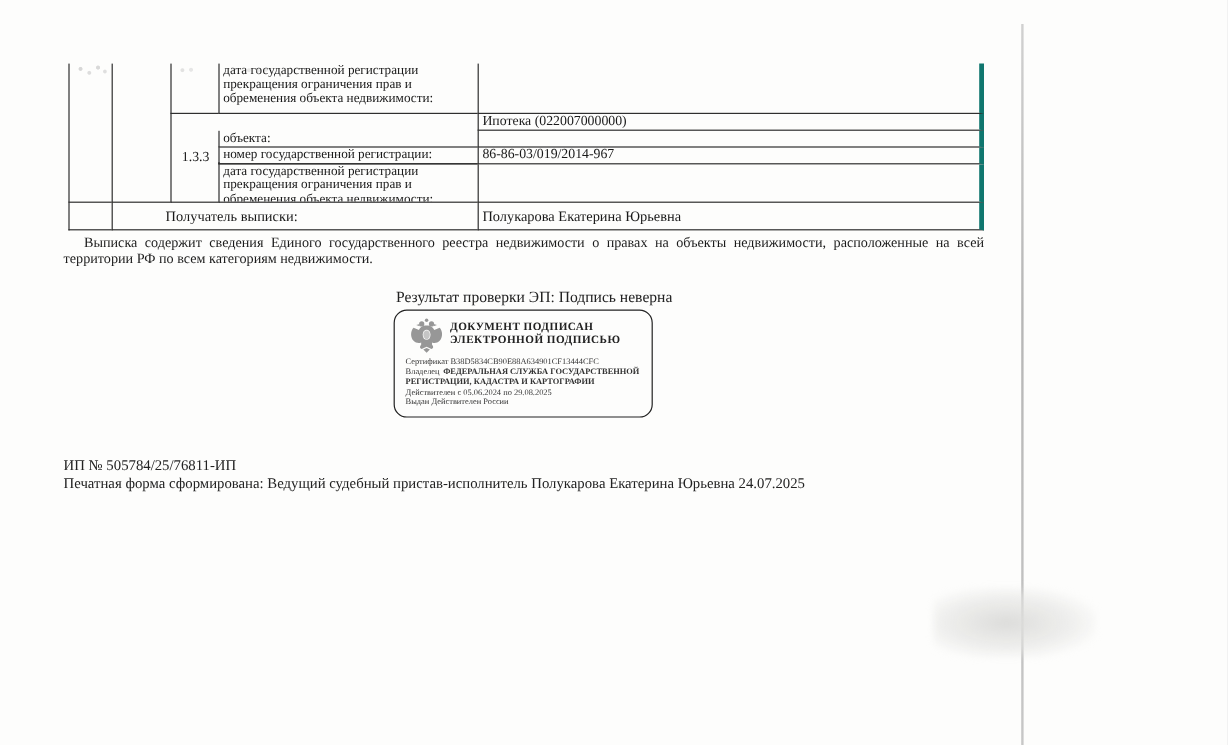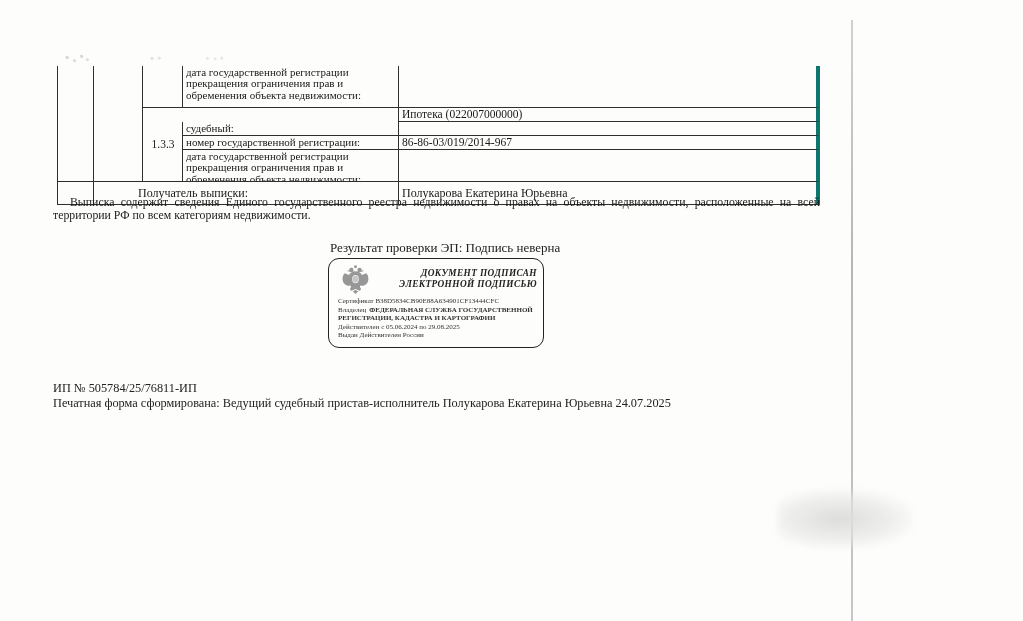--- a/index.html
+++ b/index.html
@@ -3,21 +3,21 @@
 <meta charset="utf-8">
 <style>
   html,body{margin:0;padding:0;background:#e9e9e9;}
   .page{
     position:relative;width:1023px;height:621px;background:#fdfdfc;
     font-family:"Liberation Serif","DejaVu Serif",serif;color:#1f1f1f;
     overflow:hidden;
   }
   
   .reg-table{
-    position:absolute;left:57px;top:66px;
+    position:absolute;left:57px;top:53px;
     display:grid;
     grid-template-columns:36px 49px 40px 216px 422px;
     grid-template-rows:42px 14px 14px 14px 32px 23px;
   }
   .cell{
     box-sizing:border-box;font-size:11px;line-height:11.3px;
     padding:1px 2px 0 3px;overflow:hidden;color:#191919;
   }
   .bl{border-left:1px solid #2f2f2f;}
   .br{border-right:4px solid #0f766e;}
@@ -35,22 +35,22 @@
   
   .sig-result{
     position:absolute;left:330px;top:240px;font-size:13px;color:#222;
   }
   .stamp{
     position:absolute;left:328px;top:258px;width:216px;height:90px;
     border:1.6px solid #222;border-radius:11px;box-sizing:border-box;
   }
   .stamp-eagle{position:absolute;left:12px;top:5px;width:29px;height:31px;}
   .stamp-title{
-    position:absolute;left:46px;right:6px;top:9px;text-align:right;
-    font-weight:bold;font-size:9.3px;line-height:11px;letter-spacing:.4px;color:#222;font-style:italic;
+    position:absolute;left:46px;right:6px;top:9px;text-align:left;
+    font-weight:bold;font-size:9.3px;line-height:11px;letter-spacing:.4px;color:#222;
   }
   .stamp-details{
     position:absolute;left:9px;right:5px;top:38px;
     font-size:7px;line-height:8.5px;color:#333;
   }
   .stamp-details .bold{font-weight:bold;margin-top:44px;}
   .owner-label{margin-right:3px;}
   
   .footer-ip{position:absolute;left:53px;top:381px;font-size:12.3px;color:#222;}
   .footer-generated{position:absolute;left:53px;top:396px;font-size:12.3px;color:#222;}
@@ -101,21 +101,21 @@
 
     <div class="cell bl bb" style="grid-area:1/3/2/4;"></div>
     <div class="cell bl bb" style="grid-area:1/4/2/5;">дата государственной регистрации прекращения ограничения прав и обременения объекта недвижимости:</div>
     <div class="cell bl br bb value-cell" style="grid-area:1/5/2/6;"></div>
 
     <div class="cell bl bb num-cell" style="grid-area:2/3/6/4;">1.3.3</div>
 
     <div class="cell bl bb" style="grid-area:2/4/3/5;margin-top:40px;">вид:</div>
     <div class="cell bl br bb value-cell" style="grid-area:2/5/3/6;">Ипотека (022007000000)</div>
 
-    <div class="cell bl bb" style="grid-area:3/4/4/5;">судебный:</div>
+    <div class="cell bl bb" style="grid-area:3/4/4/5;">объекта:</div>
     <div class="cell bl br bb value-cell" style="grid-area:3/5/4/6;"></div>
 
     <div class="cell bl bb" style="grid-area:4/4/5/5;">номер государственной регистрации:</div>
     <div class="cell bl br bb value-cell" style="grid-area:4/5/5/6;">86-86-03/019/2014-967</div>
 
     <div class="cell bl bb" style="grid-area:5/4/6/5;">дата государственной регистрации прекращения ограничения прав и обременения объекта недвижимости:</div>
     <div class="cell bl br bb value-cell" style="grid-area:5/5/6/6;"></div>
 
     <div class="cell bl bb" style="grid-area:6/1/7/2;"></div>
     <div class="cell bl bb recipient-label" style="grid-area:6/2/7/5;padding-left:44px;">Получатель выписки:</div>

